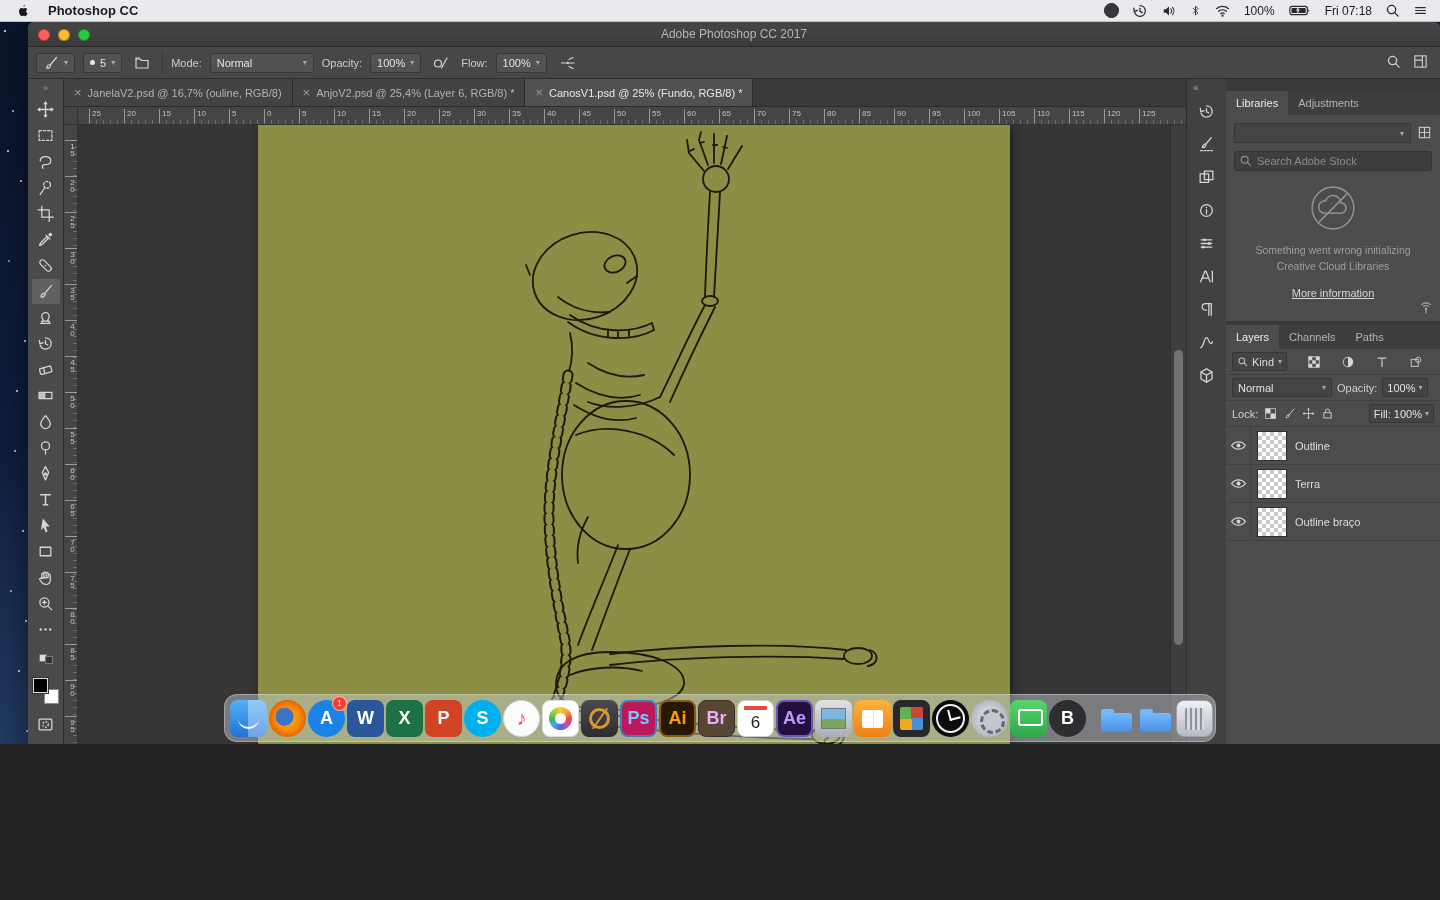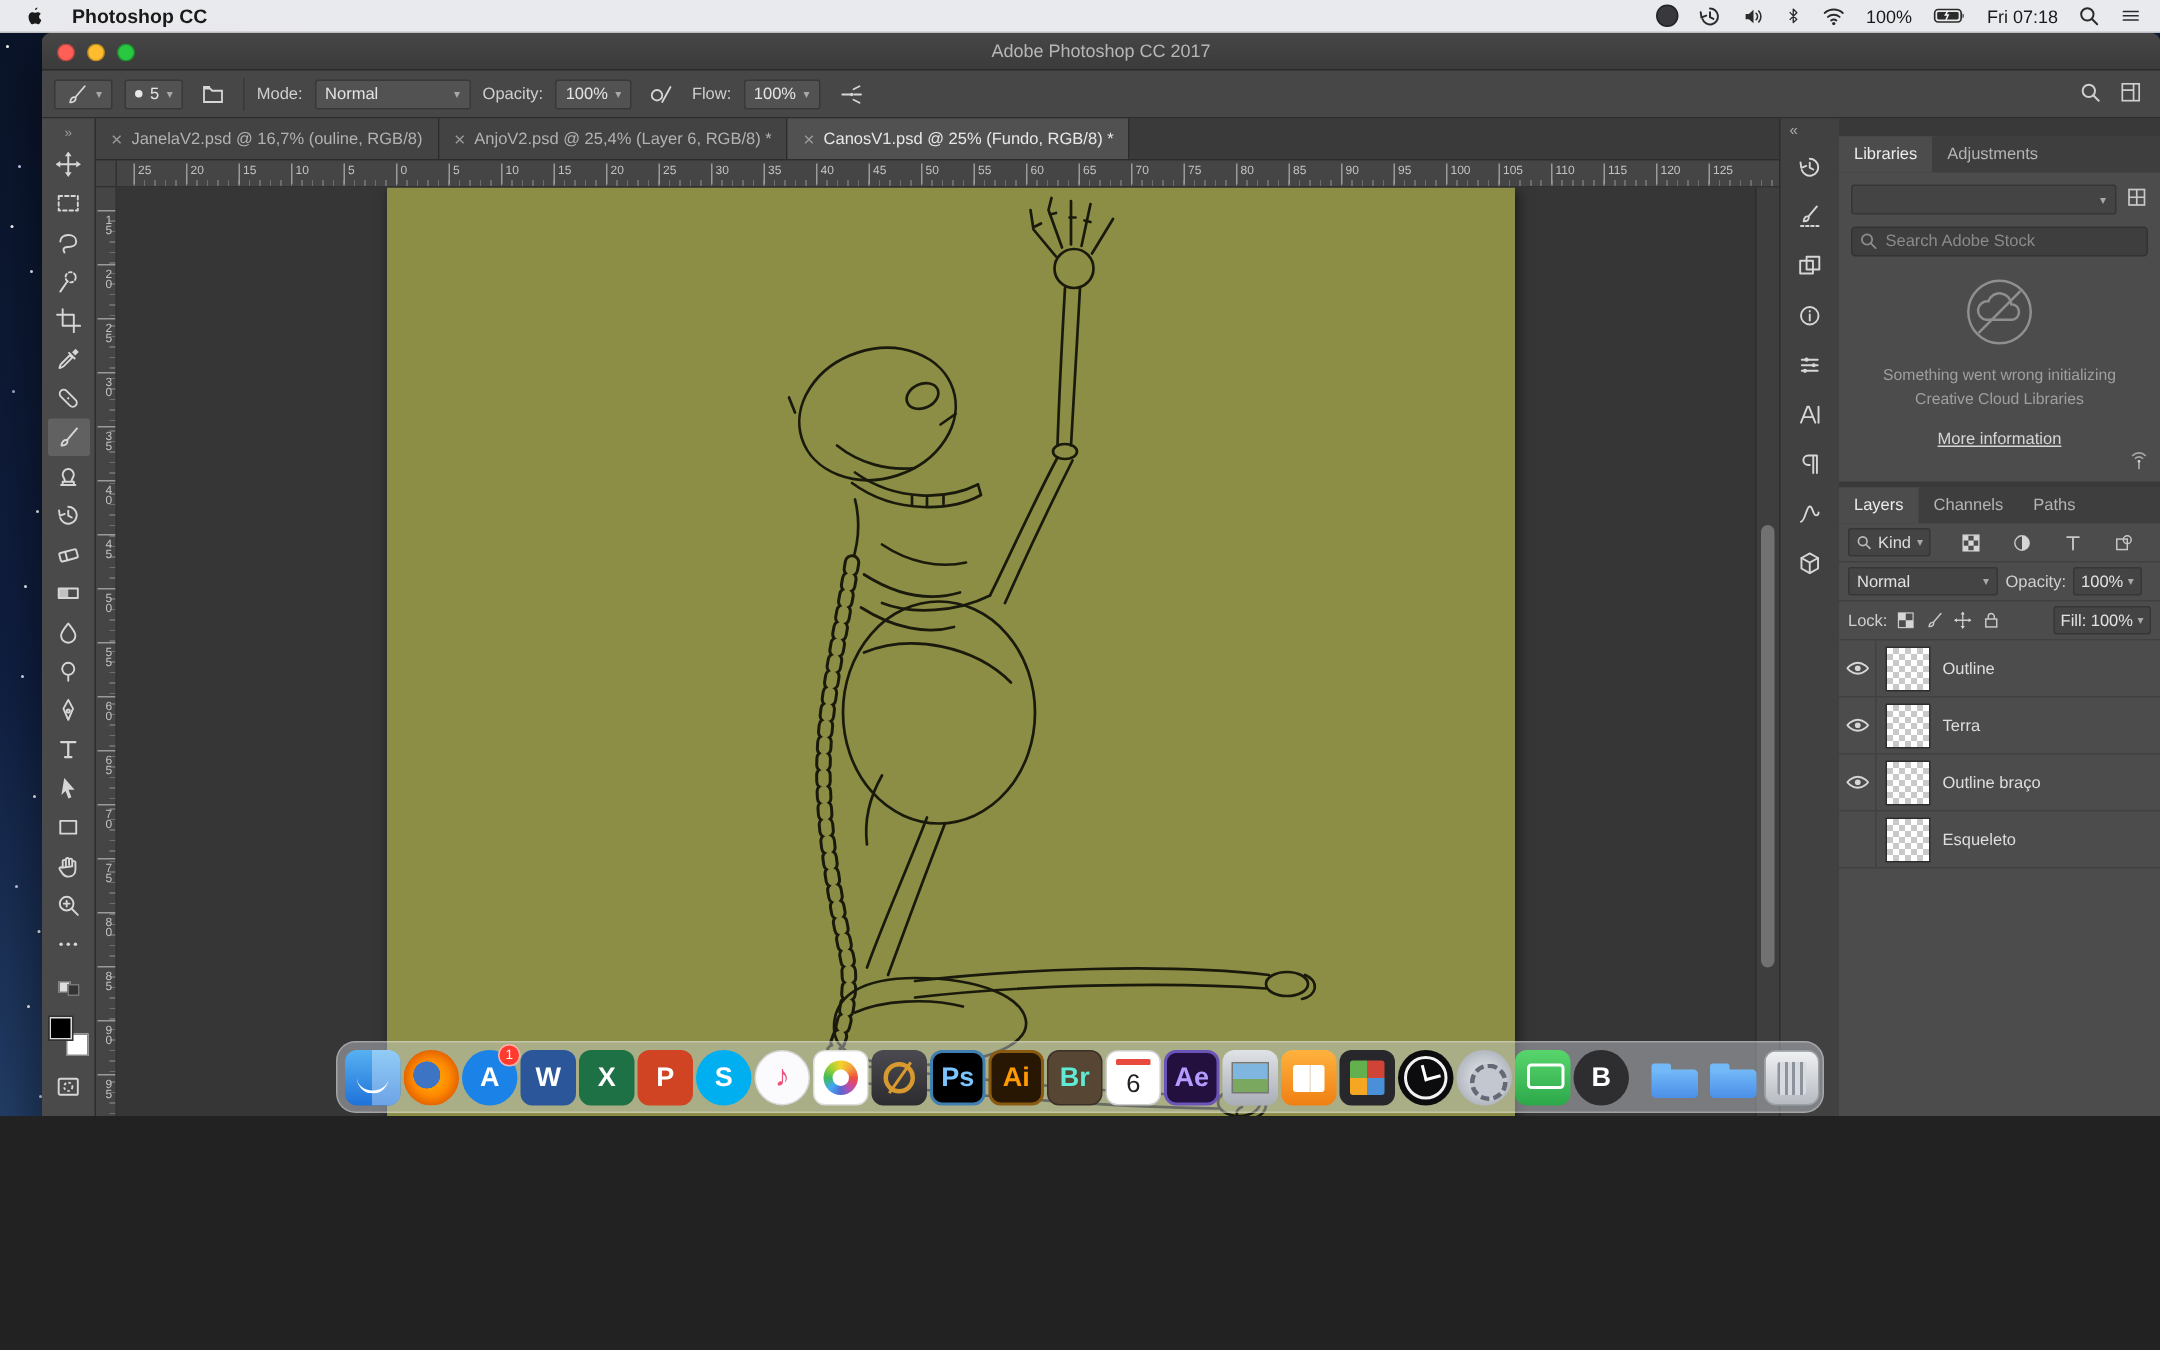--- a/index.html
+++ b/index.html
@@ -837,25 +837,20 @@
               <div class="lrow">
                 <div class="leye">
                   <svg width="17" height="17" viewBox="0 0 16 16" fill="none" stroke="#d6d6d6" stroke-width="1.2" stroke-linecap="round" stroke-linejoin="round">
                     <path d="M1.5 8S4 4.5 8 4.5 14.5 8 14.5 8 12 11.5 8 11.5 1.5 8 1.5 8z"></path>
                     <circle class="f" cx="8" cy="8" r="1.8"></circle>
                   </svg>
                 </div>
                 <div class="lthumb"></div>
                 <span class="lname">Outline braço</span>
               </div>
-              <div class="lrow">
-                <div class="leye"></div>
-                <div class="lthumb"></div>
-                <span class="lname">Esqueleto</span>
-              </div>
             </div>
           <div class="lbottom">
             <span>
               <svg width="15" height="15" viewBox="0 0 16 16" fill="none" stroke="#c9c9c9" stroke-width="1.2" stroke-linecap="round">
                   <path d="M6.5 9.5l3-3"></path>
                   <path d="M5.5 7l-2 2a2.4 2.4 0 0 0 3.4 3.4l2-2M10.5 9l2-2A2.4 2.4 0 0 0 9.1 3.6l-2 2"></path>
                 </svg>
             </span>
             <span class="fxtext">fx</span>
             <span>
@@ -931,32 +926,32 @@
           <span class="dlabel" style="color: rgb(238, 79, 119);">♪</span>
         </div>
       </div>
       <div class="ditem">
         <div class="dtile t-photos"></div>
       </div>
       <div class="ditem">
         <div class="dtile t-garageband"></div>
       </div>
       <div class="ditem">
-        <div class="dtile t-photoshop" style="background: #000000; justify-content: center;">
+        <div class="dtile t-photoshop" style="background: #be185d; justify-content: center;">
           <span class="dlabel" style="color: rgb(122, 196, 255);">Ps</span>
         </div>
       </div>
       <div class="ditem">
         <div class="dtile t-illustrator" style="background: rgb(40, 23, 3);">
           <span class="dlabel" style="color: rgb(255, 154, 0);">Ai</span>
         </div>
       </div>
       <div class="ditem">
         <div class="dtile t-bridge" style="background: rgb(87, 70, 52);">
-          <span class="dlabel" style="color: #5eead4;">Br</span>
+          <span class="dlabel" style="color: #f0abfc;">Br</span>
         </div>
       </div>
       <div class="ditem">
         <div class="dtile t-calendar">
           <span class="calday">6</span>
         </div>
       </div>
       <div class="ditem">
         <div class="dtile t-after-effects" style="background: rgb(35, 16, 63);">
           <span class="dlabel" style="color: rgb(180, 155, 255);">Ae</span>

